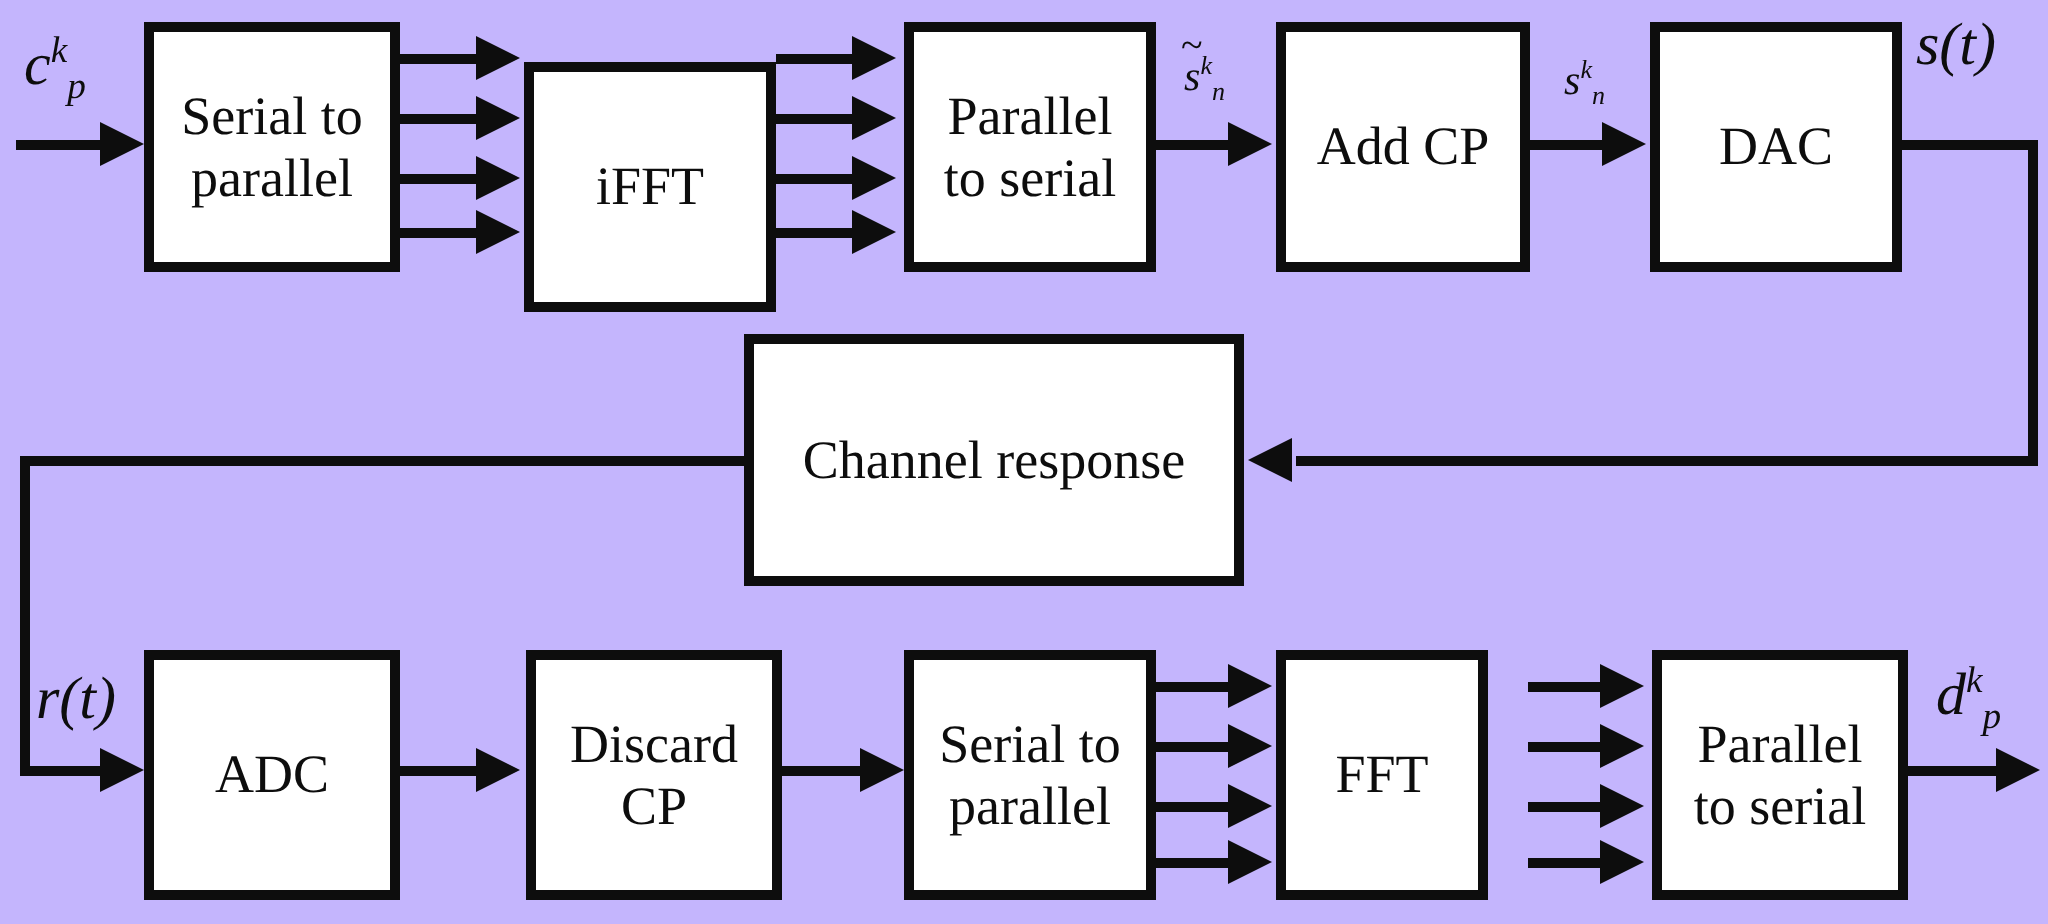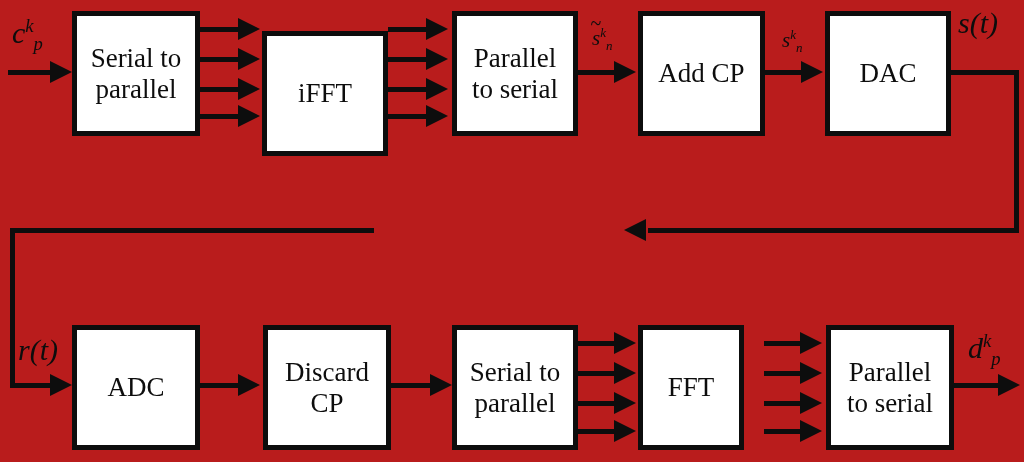--- a/index.html
+++ b/index.html
@@ -5,21 +5,21 @@
 <style>
   html, body {
     margin: 0;
     padding: 0;
     background: #ffffff;
   }
   #canvas {
     position: relative;
     width: 1024px;
     height: 462px;
-    background: #b91c1c;
+    background: #c4b5fd;
     font-family: "Liberation Serif", "DejaVu Serif", serif;
     overflow: hidden;
   }
   .block {
     position: absolute;
     box-sizing: border-box;
     border: 5px solid #0d0d0d;
     background: #ffffff;
     display: flex;
     align-items: center;
@@ -158,20 +158,23 @@
 
   <div class="sig-label" style="left:958px; top:8px;">
     <span>s(t)</span>
   </div>
 
   <div class="wire wire-h" style="left:948px; top:70px; width:71px;"></div>
   <div class="wire wire-v" style="left:1014px; top:70px; height:163px;"></div>
   <div class="wire wire-h" style="left:648px; top:228px; width:371px;"></div>
   <div class="arrowhead arrow-left" style="left:624px; top:219px;"></div>
 
+  <div class="block" style="left:372px; top:167px; width:250px; height:126px;">
+    <span class="block-label">Channel response</span>
+  </div>
 
   <div class="wire wire-h" style="left:10px; top:228px; width:364px;"></div>
   <div class="wire wire-v" style="left:10px; top:228px; height:160px;"></div>
   <div class="wire wire-h" style="left:10px; top:383px; width:46px;"></div>
   <div class="arrowhead arrow-right" style="left:50px; top:374px;"></div>
 
   <div class="sig-label" style="left:18px; top:335px;">
     <span>r(t)</span>
   </div>
 

